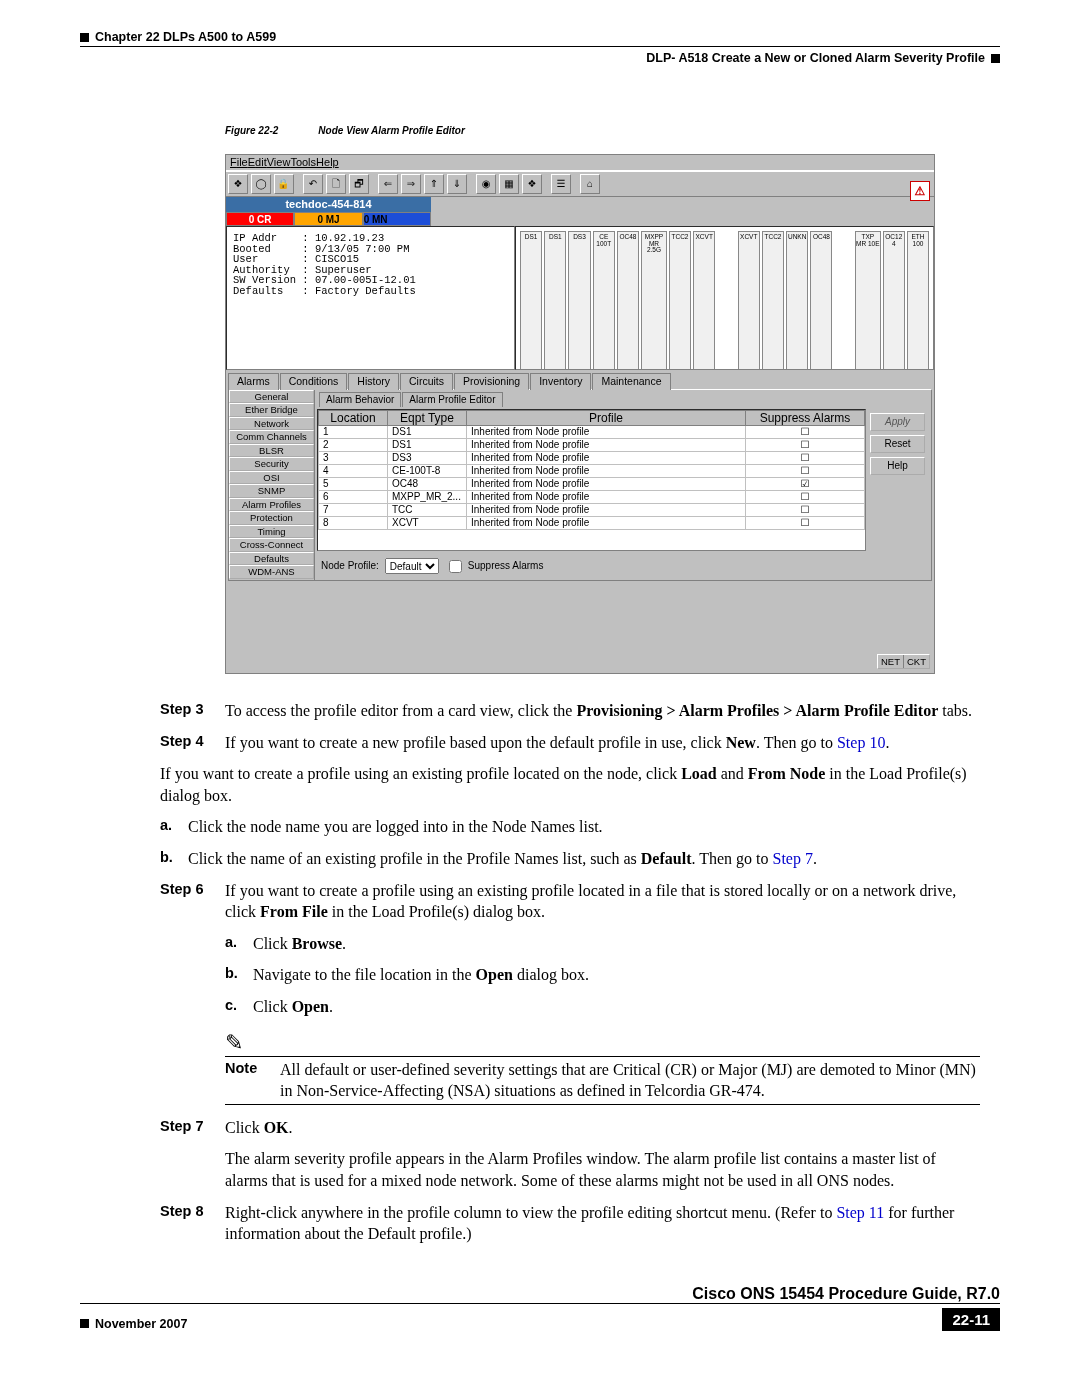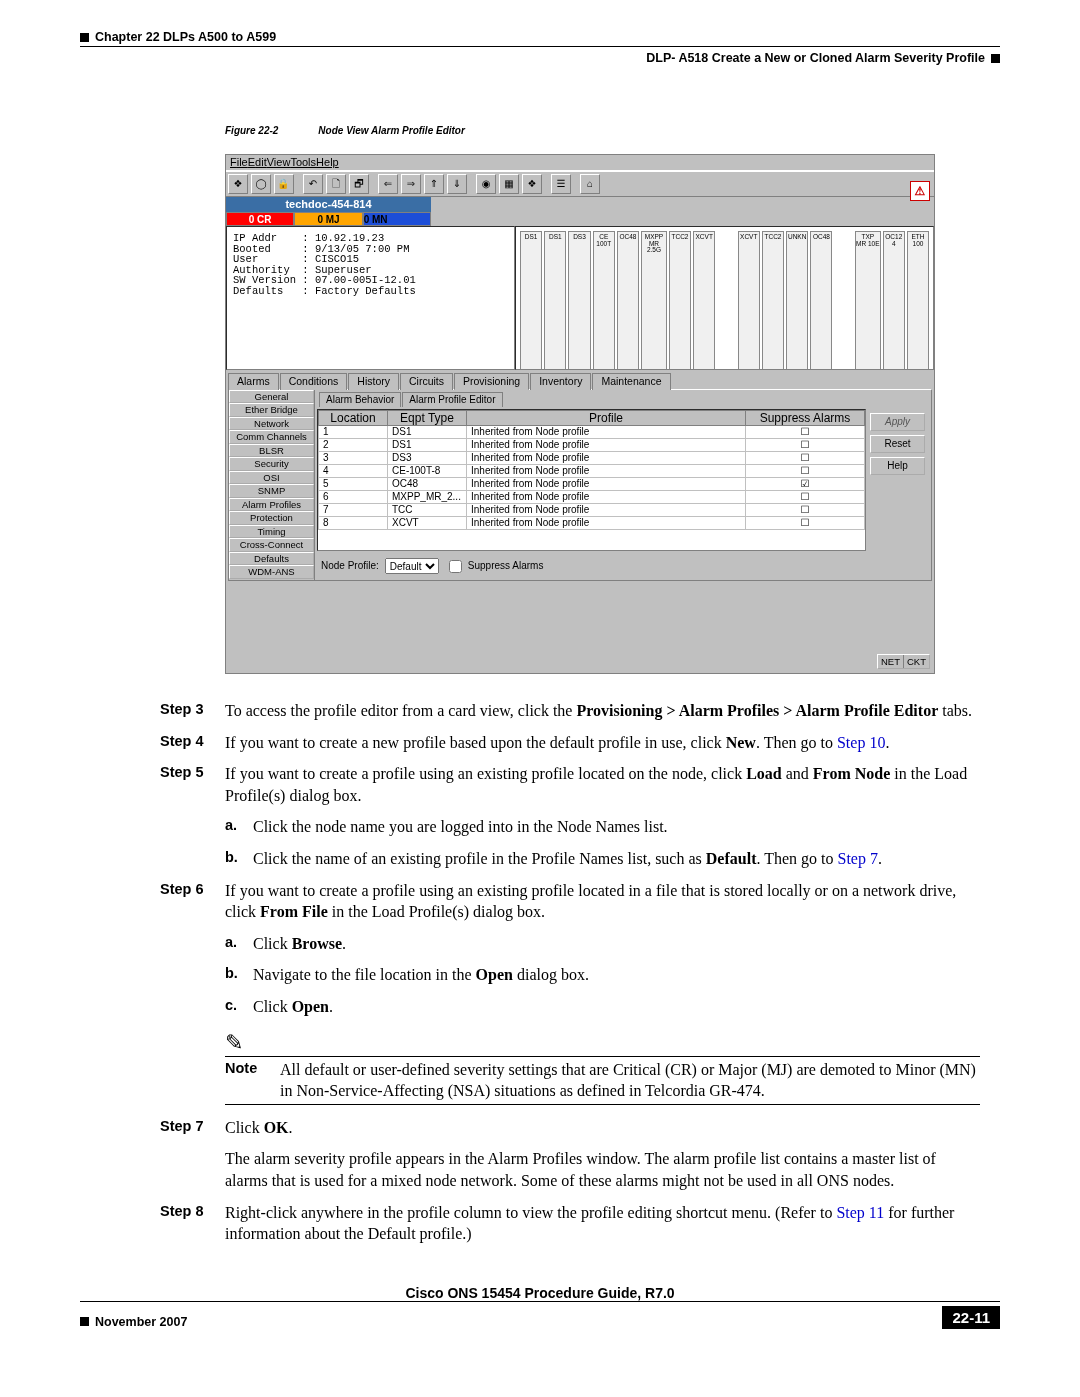--- a/index.html
+++ b/index.html
@@ -647,21 +647,20 @@
     </div>
 
     <div class="step">
       <div class="step-label">Step 4</div>
       <div class="step-body">
         <span>If you want to create a new profile based upon the default profile in use, click </span><b>New</b><span>. Then go to </span><span class="link">Step 10</span><span>.</span>
       </div>
     </div>
 
     <div class="step">
-      <div class="step-label">Step 5</div>
       <div class="step-body">
         <span>If you want to create a profile using an existing profile located on the node, click </span><b>Load</b><span> and </span><b>From Node</b><span> in the Load Profile(s) dialog box.</span>
         <div class="sub">
             <div class="sub-label">a.</div>
             <div>Click the node name you are logged into in the Node Names list.</div>
           </div>
         <div class="sub">
             <div class="sub-label">b.</div>
             <div>
           <span>Click the name of an existing profile in the Profile Names list, such as </span><b>Default</b><span>. Then go to </span><span class="link">Step 7</span><span>.</span>
@@ -710,21 +709,21 @@
     <div class="step">
       <div class="step-label">Step 8</div>
       <div class="step-body">
         <span>Right-click anywhere in the profile column to view the profile editing shortcut menu. (Refer to </span><span class="link">Step 11</span><span> for further information about the Default profile.)</span>
       </div>
     </div>
 
   </div>
 
   <div class="footer">
-    <div style="text-align:center; font-family:Arial,sans-serif; font-size:14px; font-weight:bold;">Cisco ONS 15454 Procedure Guide, R7.0</div>
+    <div style="text-align:right; font-family:Arial,sans-serif; font-size:16px; font-weight:bold;">Cisco ONS 15454 Procedure Guide, R7.0</div>
     <div class="footer-rule"></div>
     <div class="footer-row">
       <div class="footer-left">
         <span class="header-box"></span>
         <span>November 2007</span>
       </div>
       <div>
         <span class="page-num">22-11</span>
       </div>
     </div>

